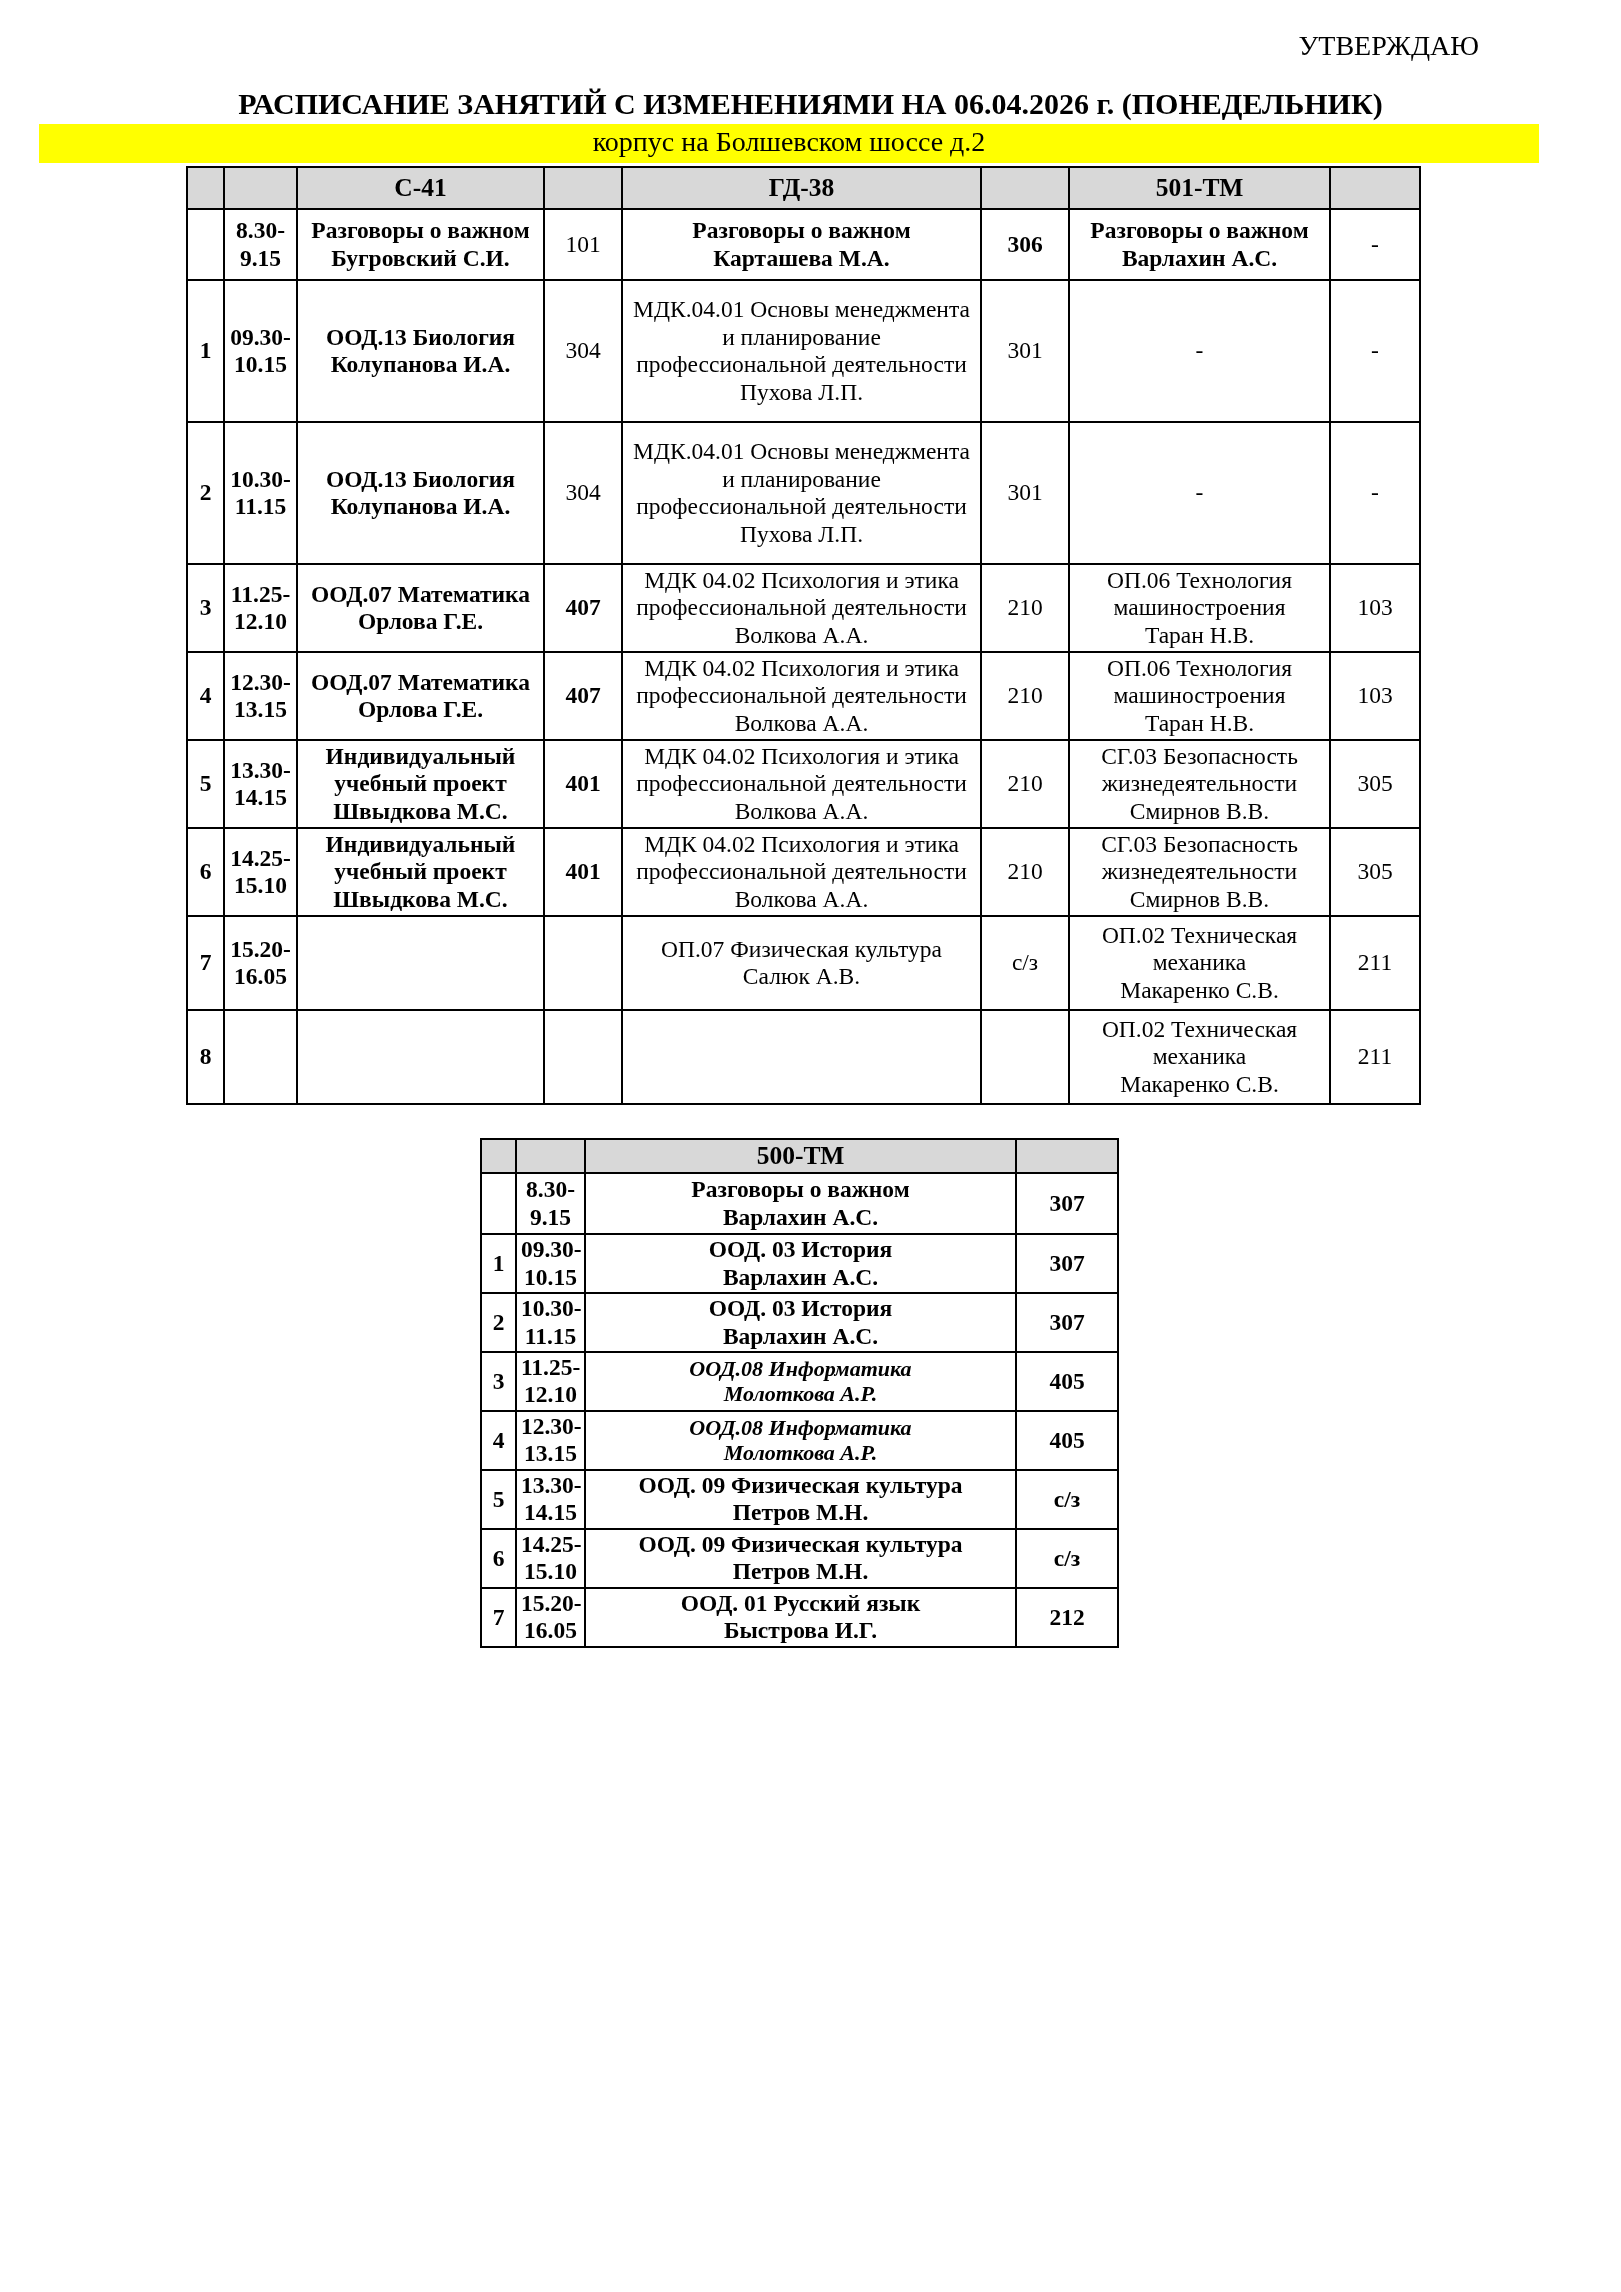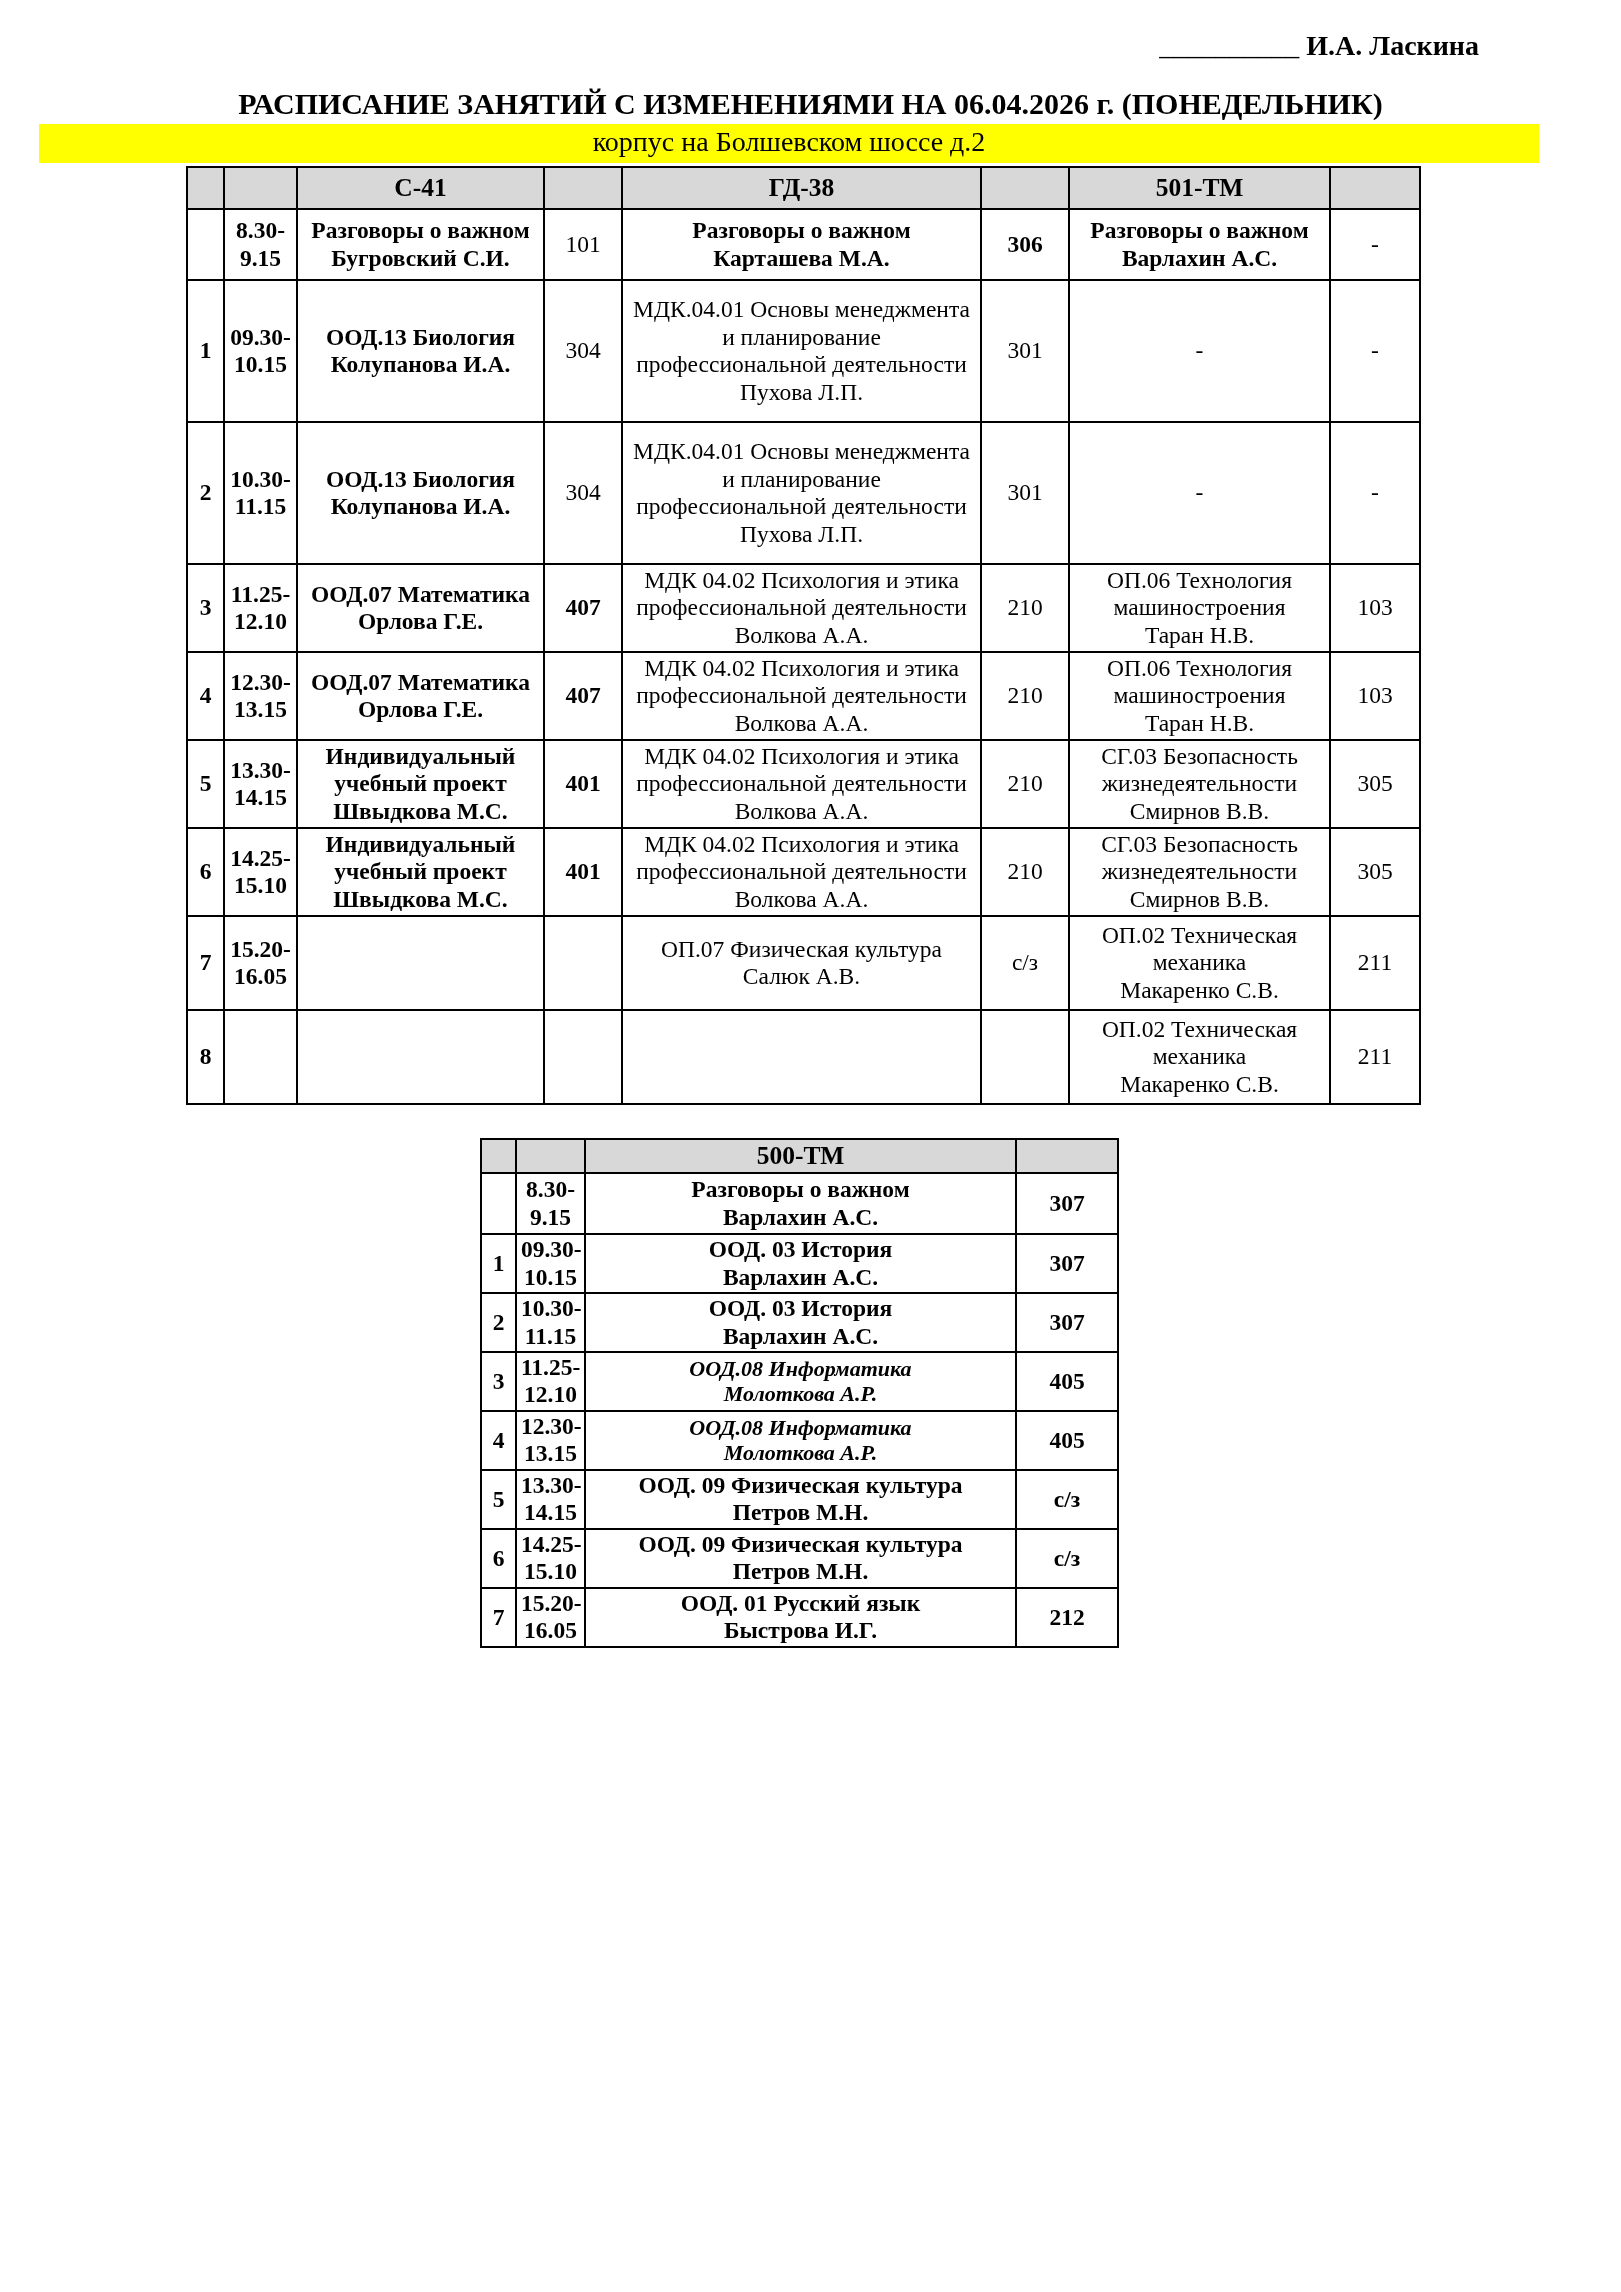--- a/index.html
+++ b/index.html
@@ -53,21 +53,21 @@
   }
   table.sched td.bold { font-weight:bold; }
   table.sched td.small { font-size:22px;font-style:italic; }
   #main-table { margin:2.9px 0 0 186px; width:1233px; }
   #secondary-table { margin:33px 8px 0 480px; width:637px; }
 </style>
 </head>
 <body>
 
 <div class="approval">
-  <div><span>__________</span> <span class="signer">И.А. Ласкина</span></div>
+  <div>УТВЕРЖДАЮ</div>
 </div>
 
 <div class="doc-title">РАСПИСАНИЕ ЗАНЯТИЙ С ИЗМЕНЕНИЯМИ НА 06.04.2026 г. (ПОНЕДЕЛЬНИК)</div>
 
 <div class="campus-banner">корпус на Болшевском шоссе д.2</div>
 
 <table class="sched" id="main-table">
   <colgroup>
       <col style="width: 37px;">
       <col style="width: 73px;">

